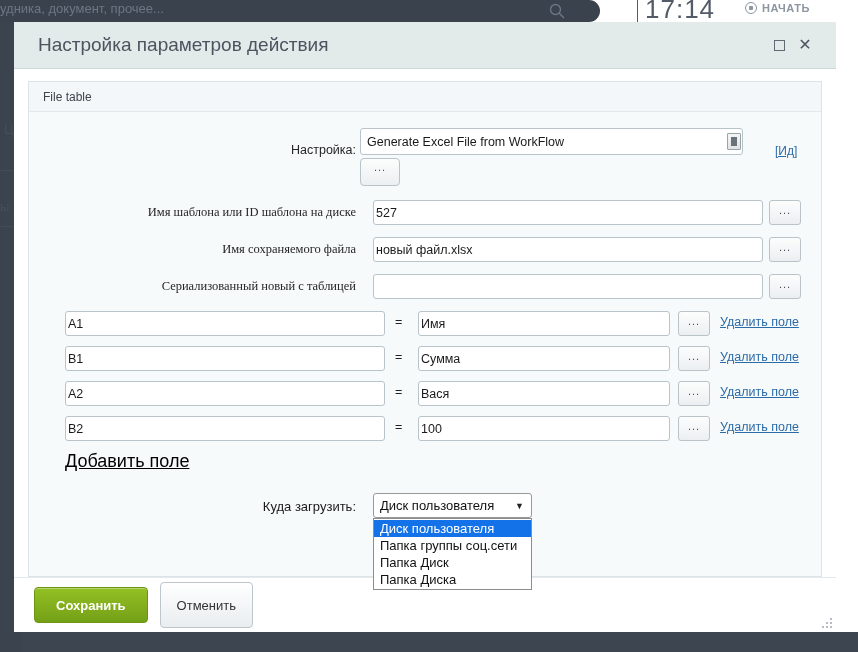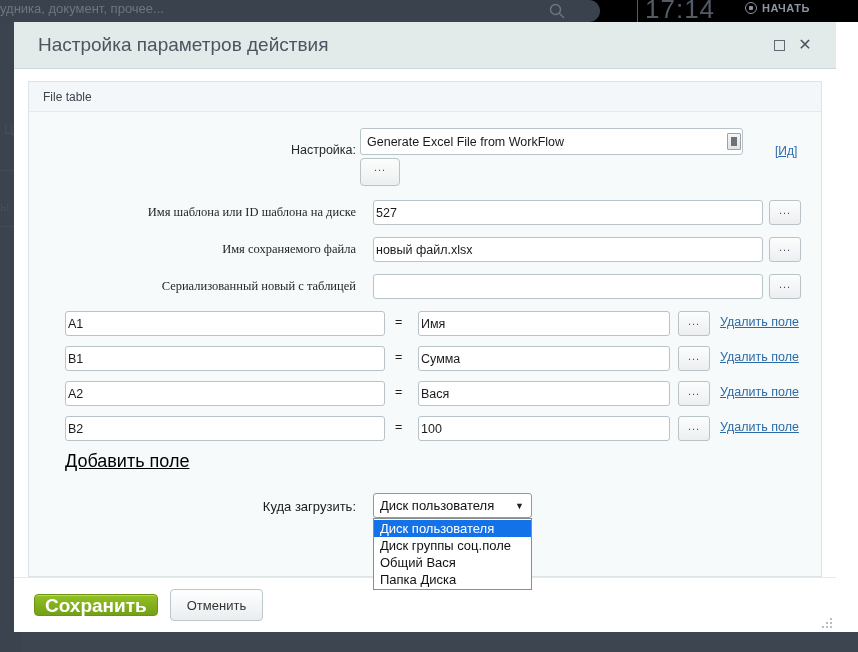--- a/index.html
+++ b/index.html
@@ -11,21 +11,21 @@
   }
 
   
   #app-background {
     position: absolute; inset: 0;
     background: #3d4550;
     overflow: hidden;
   }
   #bg-topbar {
     position: absolute; left: 0; top: 0; width: 858px; height: 22px;
-    background: #000000;
+    background: #ffffff;
   }
   #bg-search-field {
     position: absolute; left: 0; top: 0; width: 600px; height: 22px;
     background: #3a424d;
     border-radius: 0 11px 11px 0;
   }
   #bg-search-text {
     position: absolute; left: 0; top: 1px;
     font-size: 13px; color: #6d7684;
     white-space: nowrap;
@@ -292,31 +292,31 @@
     flex: 0 0 auto;
     height: 55px;
     background: #ffffff;
     border-top: 1px solid #e3e9ec;
     display: flex; align-items: center;
     padding-left: 20px;
     gap: 12px;
     position: relative;
   }
   #save-button {
-    height: 22px; padding: 0 10px;
+    height: 36px; padding: 0 21px;
     background: linear-gradient(to bottom, #93c023 0%, #74a017 100%);
     border: 1px solid #6c9413;
     border-radius: 4px;
-    color: #fff; font-size: 19px; font-weight: bold;
+    color: #fff; font-size: 13px; font-weight: bold;
     cursor: pointer;
     font-family: "Liberation Sans", sans-serif;
     box-shadow: inset 0 1px 0 rgba(255,255,255,0.35);
   }
   #cancel-button {
-    height: 32px; padding: 0 16px;
+    height: 46px; padding: 0 16px;
     background: linear-gradient(to bottom, #ffffff 0%, #e9edef 100%);
     border: 1px solid #bcc6cb;
     border-radius: 4px;
     color: #333; font-size: 13px;
     cursor: pointer;
     font-family: "Liberation Sans", sans-serif;
   }
   #resize-handle {
     position: absolute; right: 2px; bottom: 2px;
     width: 14px; height: 14px;
@@ -441,22 +441,22 @@
         </div>
 
         <div id="select-row">
           <div id="select-label">Куда загрузить:</div>
           <div id="upload-select">
             <span>Диск пользователя</span>
             <span id="upload-select-caret">▼</span>
           </div>
           <div id="upload-options">
             <div class="option-item selected">Диск пользователя</div>
-            <div class="option-item">Диск группы соц.поле</div>
-            <div class="option-item">Общий Вася</div>
+            <div class="option-item">Папка группы соц.сети</div>
+            <div class="option-item">Папка Диск</div>
             <div class="option-item">Папка Диска</div>
           </div>
         </div>
 
       </div>
     </div>
   </div>
 
   <div id="dialog-footer">
     <button id="save-button">Сохранить</button>

